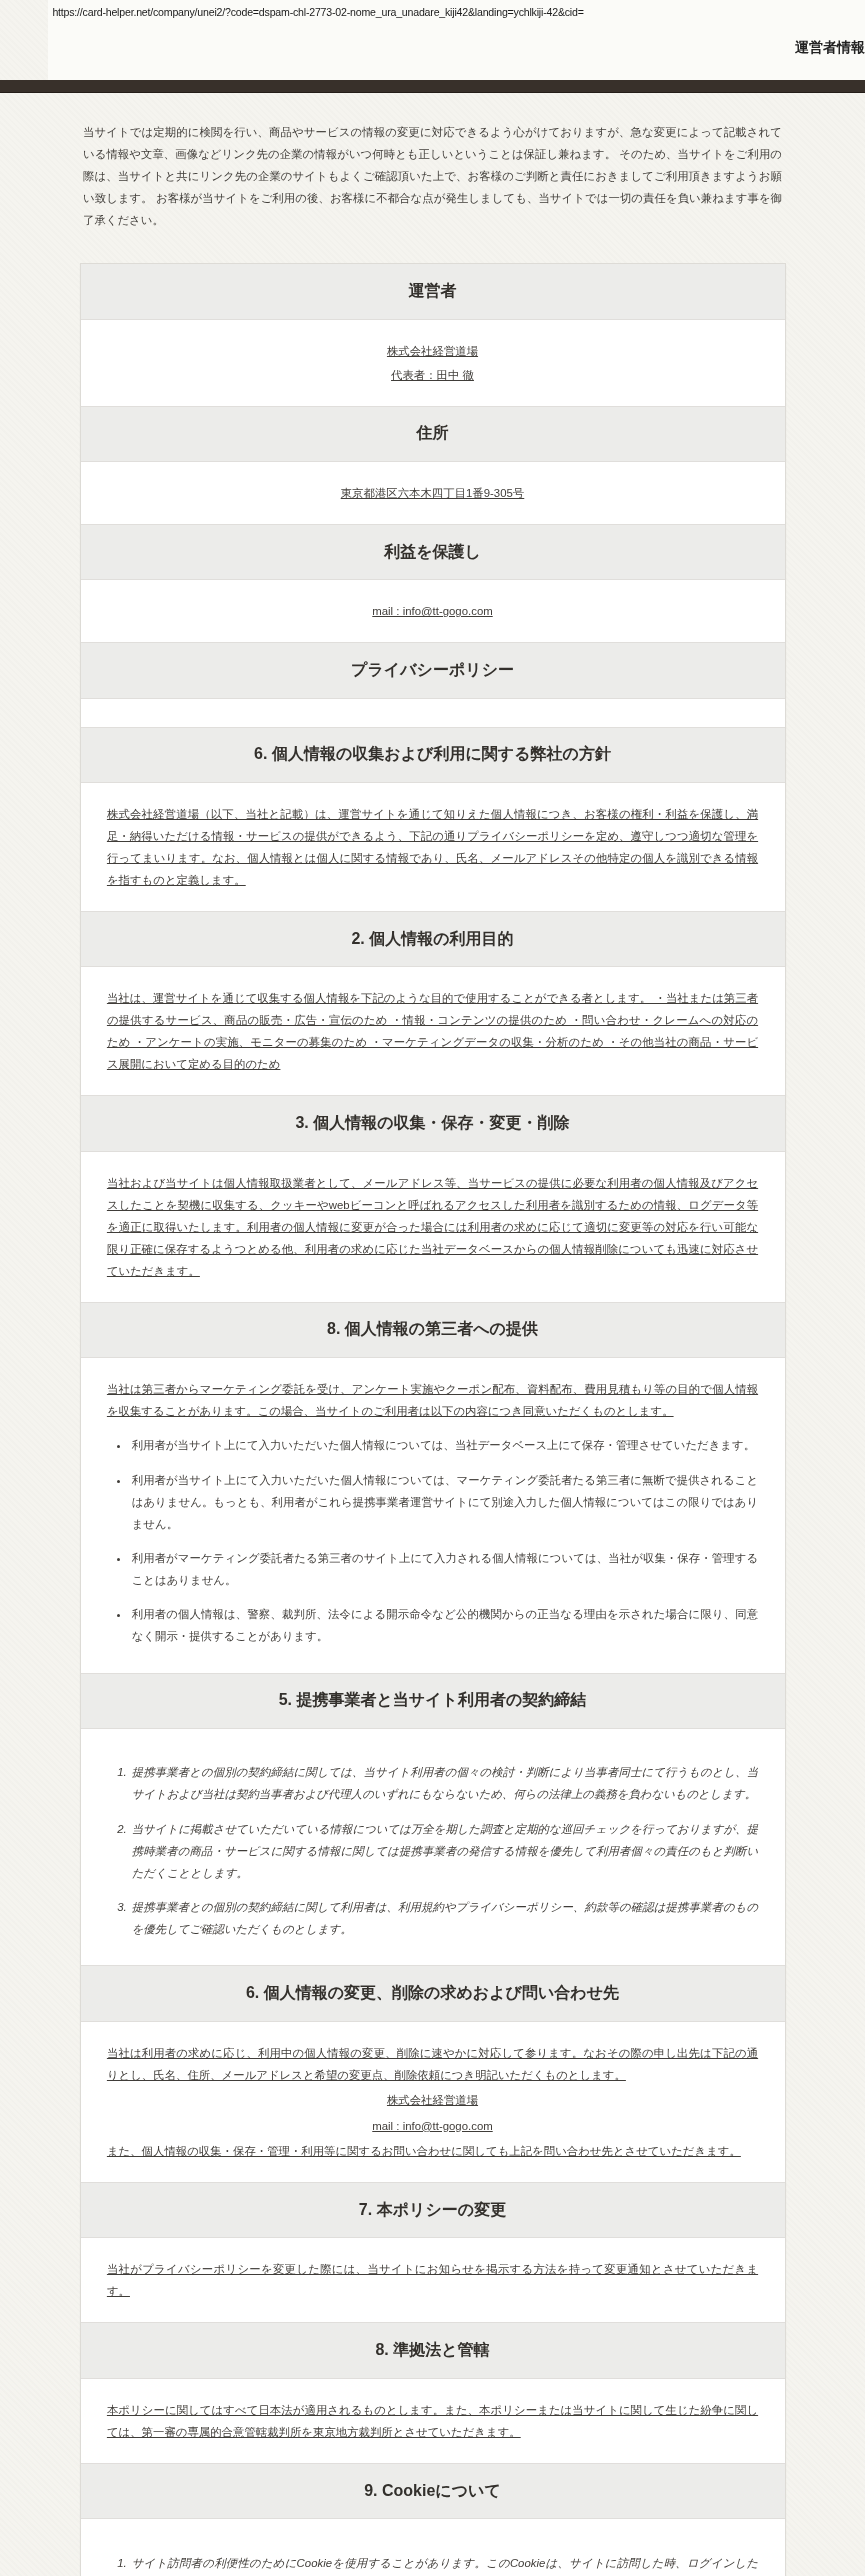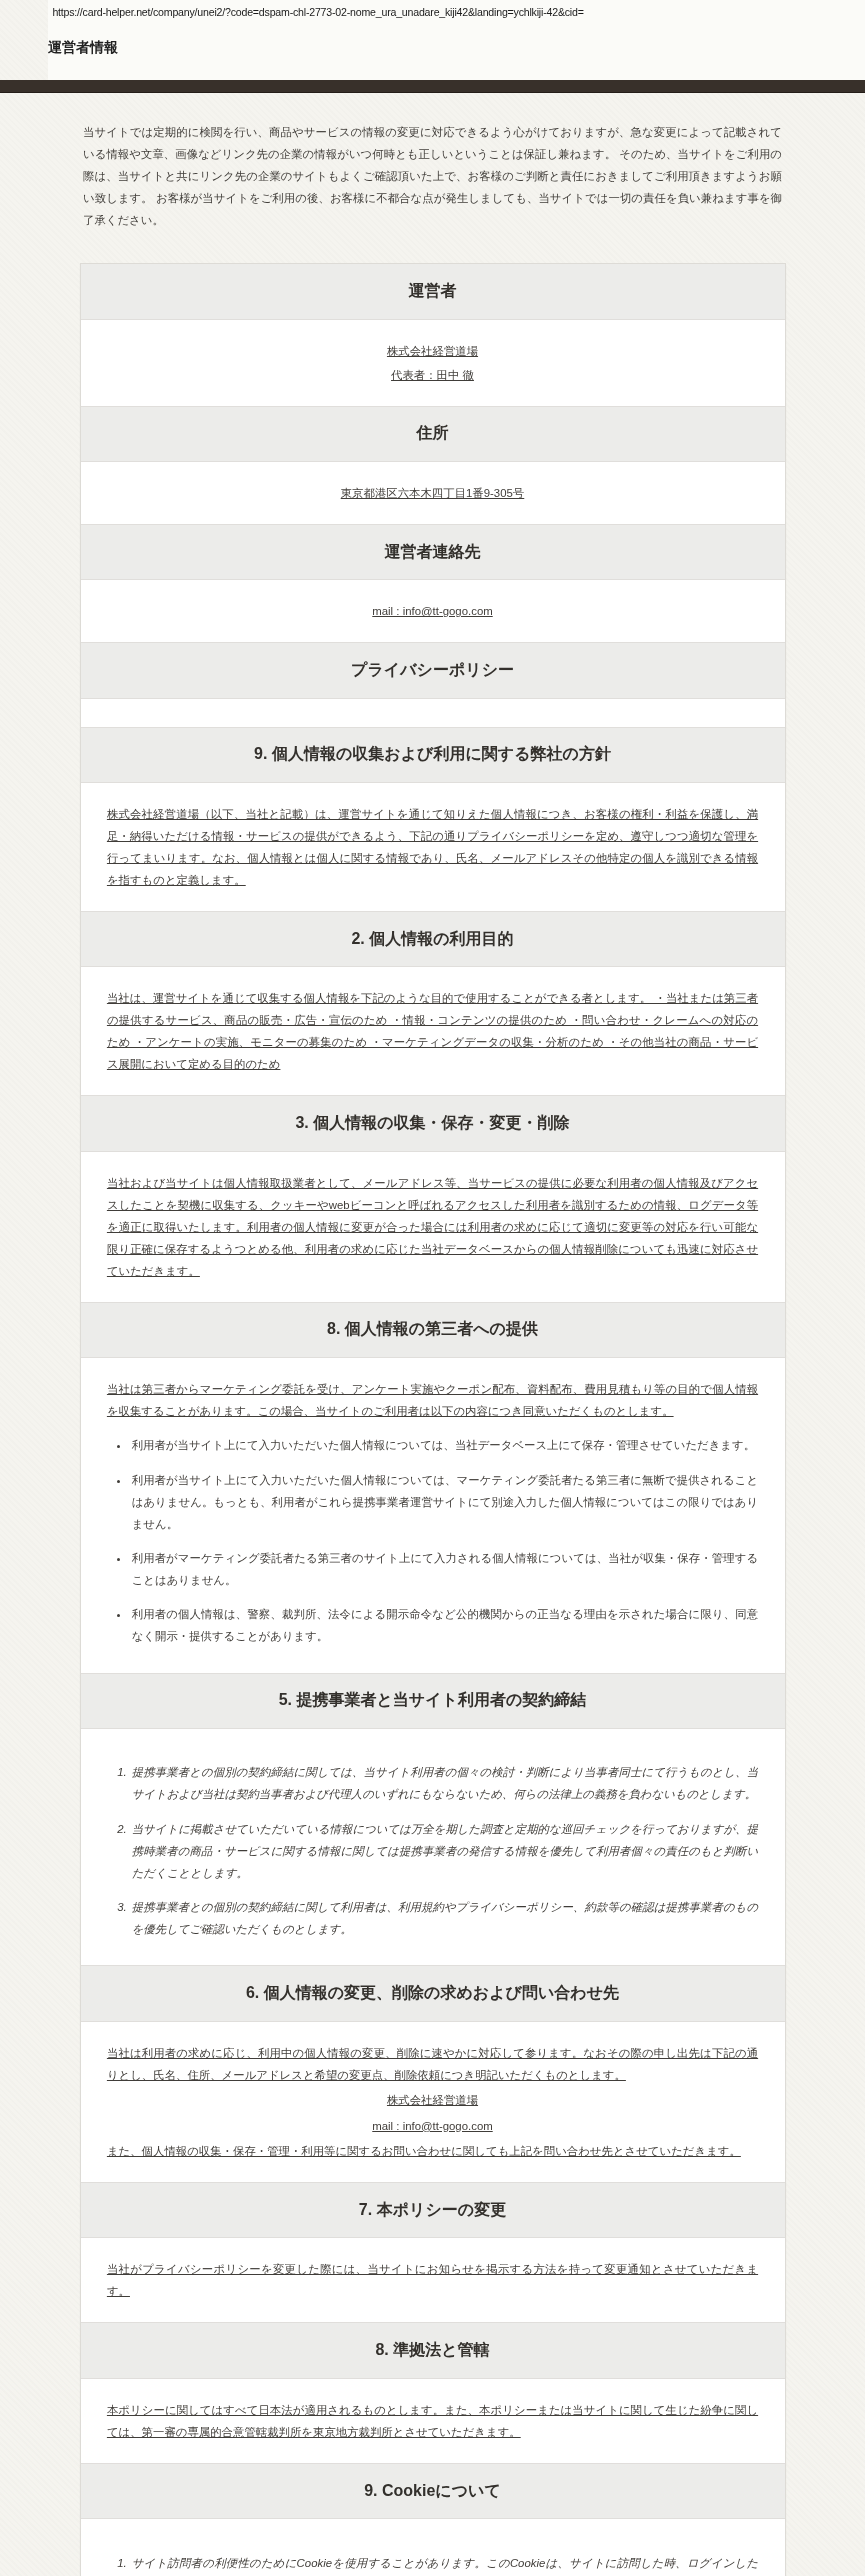--- a/index.html
+++ b/index.html
@@ -19,21 +19,21 @@
   }
   .url-line {
     font-size: 10.6px;
     color: #1a1a1a;
     padding: 6.2px 0 0 4.4px;
     letter-spacing: -0.2px;
     white-space: nowrap;
     font-family: "Liberation Sans", sans-serif;
   }
   .page-title {
-    text-align: left;
+    text-align: right;
     font-size: 14px;
     font-weight: bold;
     color: #222;
     margin: 21px 0 12.3px 0;
   }
   .dark-bar {
     width: 100%;
     height: 12.3px;
     background: #38302a;
     border-bottom: 0.9px solid #241d18;
@@ -109,29 +109,29 @@
     <div class="row-body centered">
       <p>株式会社経営道場</p>
       <p>代表者：田中 徹</p>
     </div>
 
     <div class="row-header">住所</div>
     <div class="row-body centered">
       <p>東京都港区六本木四丁目1番9-305号</p>
     </div>
 
-    <div class="row-header">運営者連絡先</div>
+    <div class="row-header">利益を保護し</div>
     <div class="row-body centered">
       <p>mail : info@tt-gogo.com</p>
     </div>
 
     <div class="row-header">プライバシーポリシー</div>
     <div class="row-body spacer"></div>
 
-    <div class="row-header">9. 個人情報の収集および利用に関する弊社の方針</div>
+    <div class="row-header">6. 個人情報の収集および利用に関する弊社の方針</div>
     <div class="row-body">
       <p>株式会社経営道場（以下、当社と記載）は、運営サイトを通じて知りえた個人情報につき、お客様の権利・利益を保護し、満足・納得いただける情報・サービスの提供ができるよう、下記の通りプライバシーポリシーを定め、遵守しつつ適切な管理を行ってまいります。なお、個人情報とは個人に関する情報であり、氏名、メールアドレスその他特定の個人を識別できる情報を指すものと定義します。</p>
     </div>
 
     <div class="row-header">2. 個人情報の利用目的</div>
     <div class="row-body">
       <p>当社は、運営サイトを通じて収集する個人情報を下記のような目的で使用することができる者とします。 ・当社または第三者の提供するサービス、商品の販売・広告・宣伝のため ・情報・コンテンツの提供のため ・問い合わせ・クレームへの対応のため ・アンケートの実施、モニターの募集のため ・マーケティングデータの収集・分析のため ・その他当社の商品・サービス展開において定める目的のため</p>
     </div>
 
     <div class="row-header">3. 個人情報の収集・保存・変更・削除</div>

